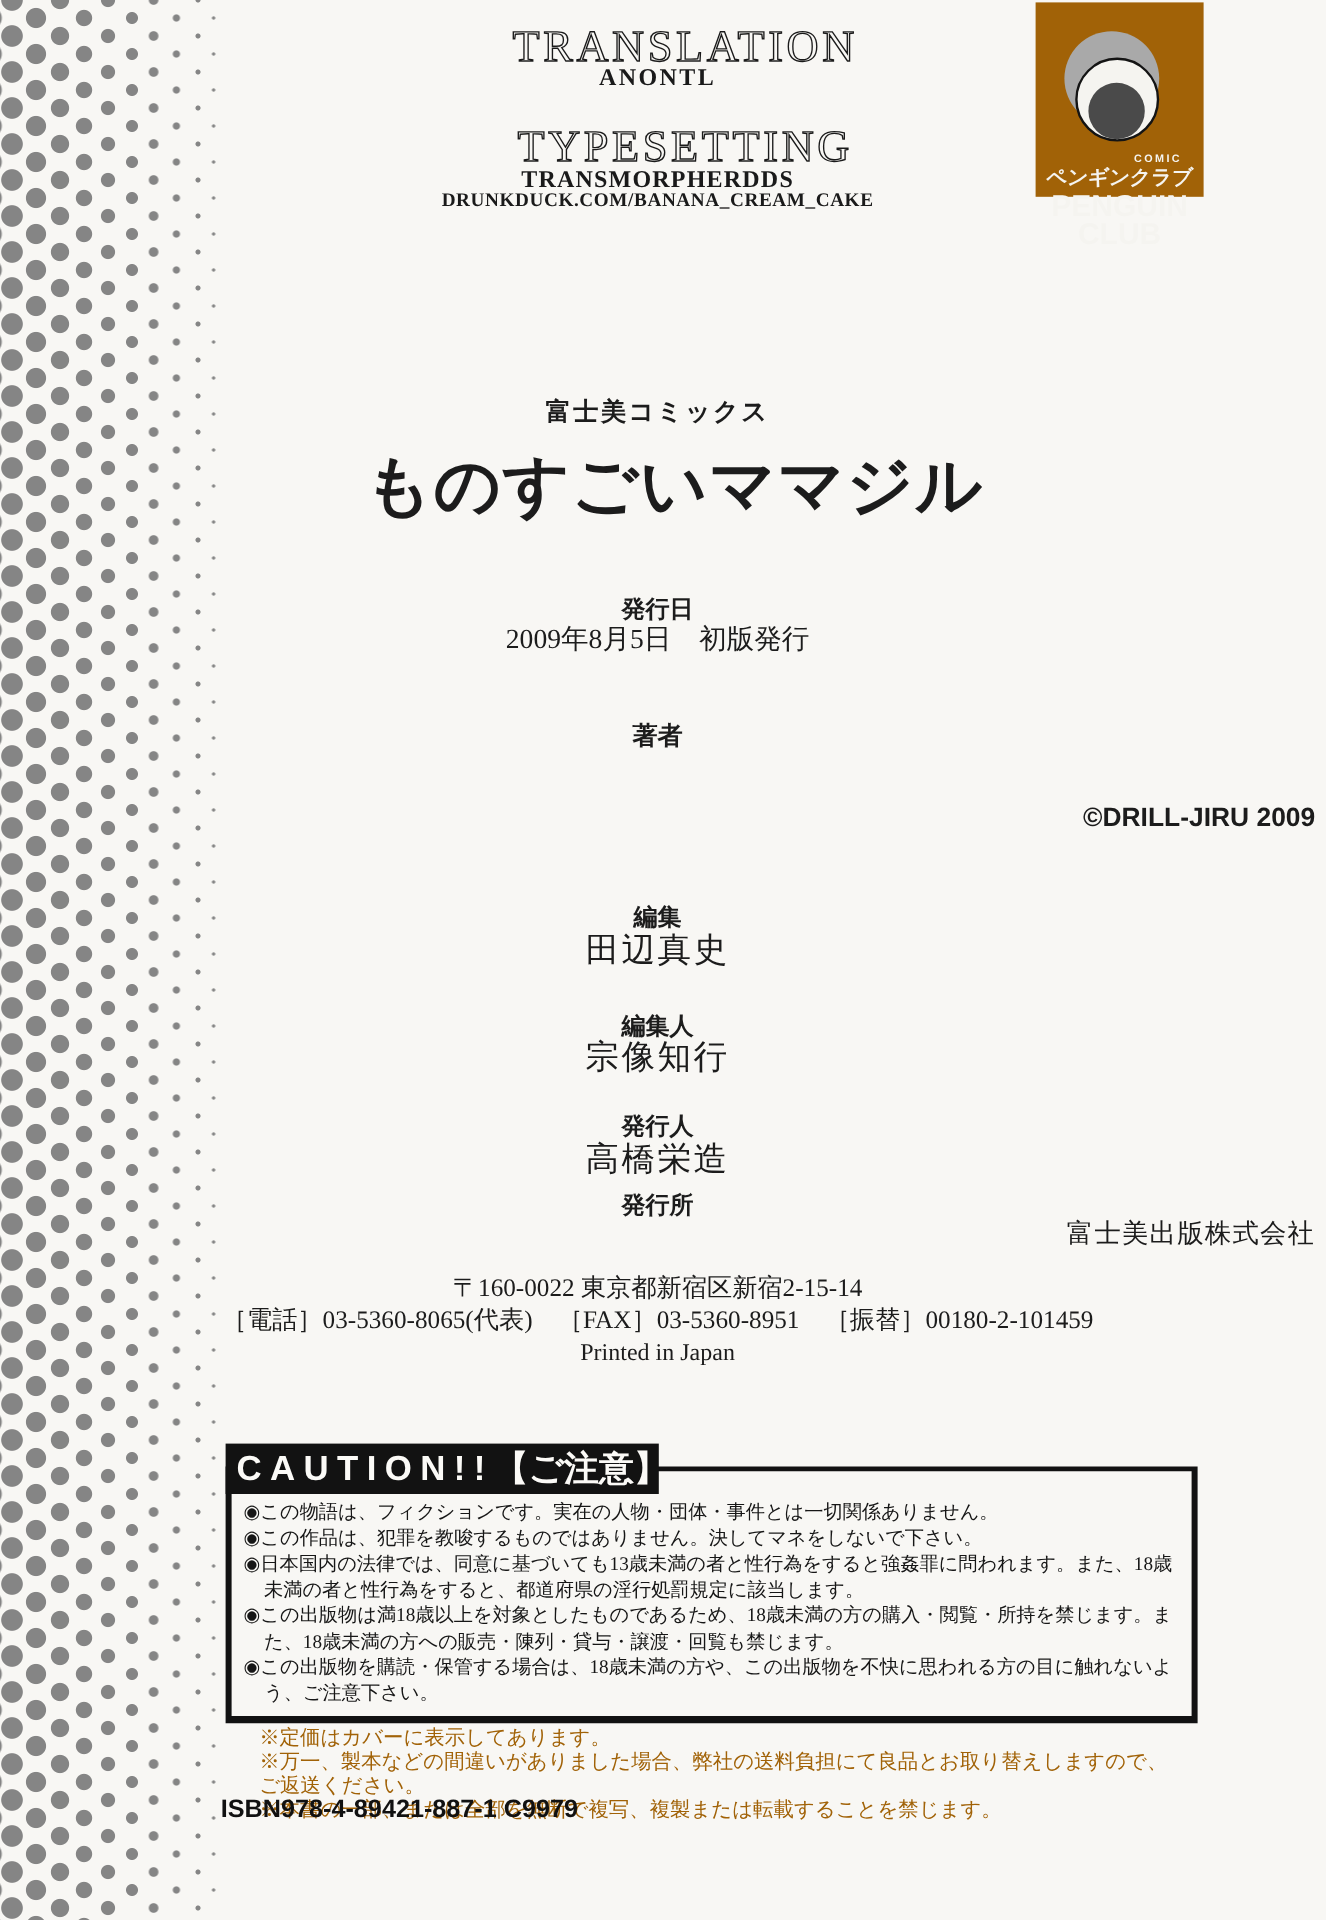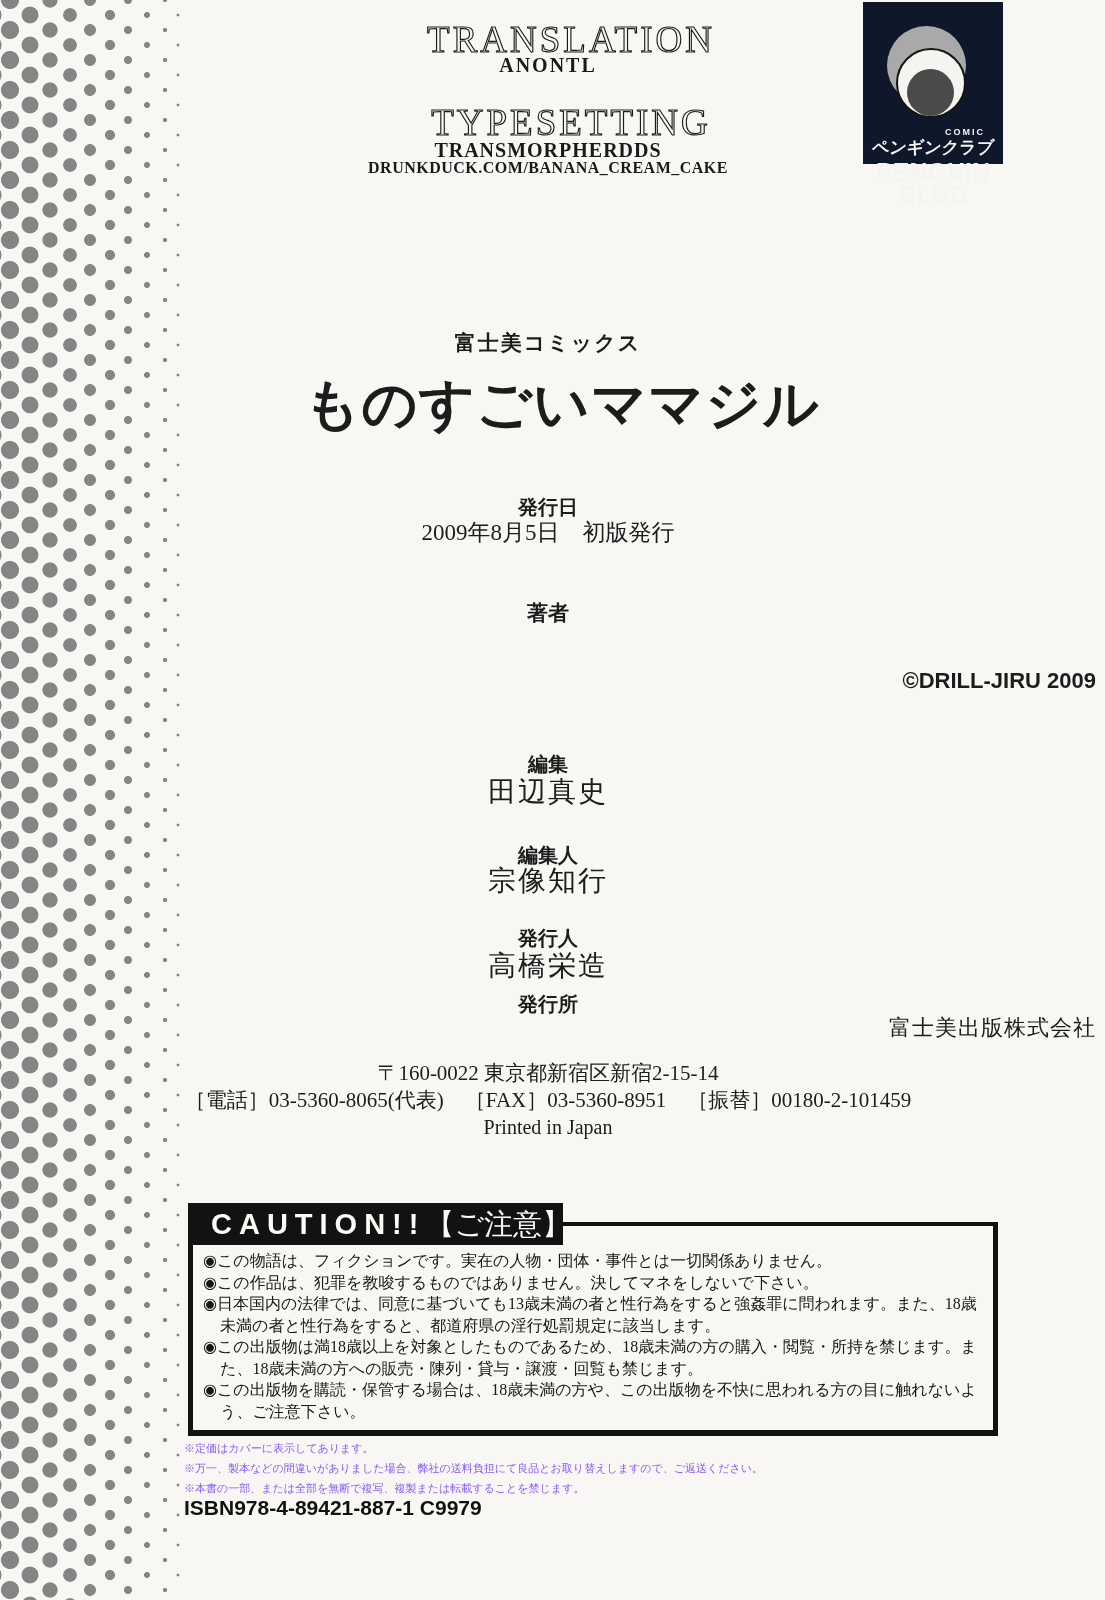--- a/index.html
+++ b/index.html
@@ -31,46 +31,46 @@
        55px 0px,  75px 15px,  95px 0px, 113px 15px,
       132px 0px, 150px 15px, 163px 0px;
   }
 
   
   .engraved{font-family:"Liberation Serif",serif;color:rgba(0,0,0,0);
             -webkit-text-stroke:1.15px #1a1a1a;letter-spacing:3px;margin-left:23px;}
   .sc-small{font-family:"Liberation Serif",serif;color:#1a1a1a;}
 
   
-  #pclub{left:863px;top:2px;width:140px;height:162px;background:#0f172a;}
+  #pclub{left:863px;top:2px;width:140px;height:162px;background:#a16207;}
   #pclub .circ{position:absolute;border-radius:50%;}
   #pclub .t{position:absolute;width:100%;text-align:center;color:#f5f4f0;
             font-family:"Liberation Sans",sans-serif;line-height:1;}
 
   
   .gothic{font-family:"Liberation Sans",sans-serif;font-weight:bold;}
   .mincho{font-family:"Liberation Serif",serif;}
   .title{font-family:"DejaVu Sans","Liberation Sans",sans-serif;font-weight:900;}
 
   
   #caution-box{left:188px;top:1222px;width:782px;height:180px;
     border-top:4px solid #121212;border-left:5px solid #121212;
     border-right:5px solid #121212;border-bottom:6px solid #121212;
     padding:24px 8px 0 10px;}
   #caution-box .item{font-family:"Liberation Serif",serif;font-size:16px;line-height:21.5px;
     padding-left:17px;text-indent:-17px;color:#161616;}
   #caution-bar{left:188px;top:1203px;width:352px;height:42px;background:#121212;
-    display:flex;align-items:center;white-space:nowrap;padding-left:23px;z-index:3;}
+    display:flex;align-items:center;white-space:nowrap;padding-left:9px;z-index:3;}
   #caution-bar .en{font-family:"Liberation Sans",sans-serif;font-weight:700;font-size:29px;
     color:#fbfaf7;letter-spacing:7px;line-height:1;}
-  #caution-bar .jp{font-family:"Liberation Serif",serif;font-weight:400;font-size:29px;
+  #caution-bar .jp{font-family:"Liberation Serif",serif;font-weight:700;font-size:29px;
     color:#fbfaf7;line-height:1;letter-spacing:0;}
 
   
-  .note{font-family:"Liberation Serif",serif;font-size:11px;line-height:20px;color:#8b5cf6;}
+  .note{font-family:"Liberation Serif",serif;font-size:17px;line-height:20px;color:#a16207;margin-left:32px;}
   #isbn{font-family:"Liberation Sans",sans-serif;font-weight:700;font-size:21px;color:#111;}
 </style>
 </head>
 <body>
 
 <div id="page">
 
   <div id="halftone" class="abs"></div>
 
   <div class="abs ctr engraved" style="top:18px;font-size:37px;">TRANSLATION</div>

